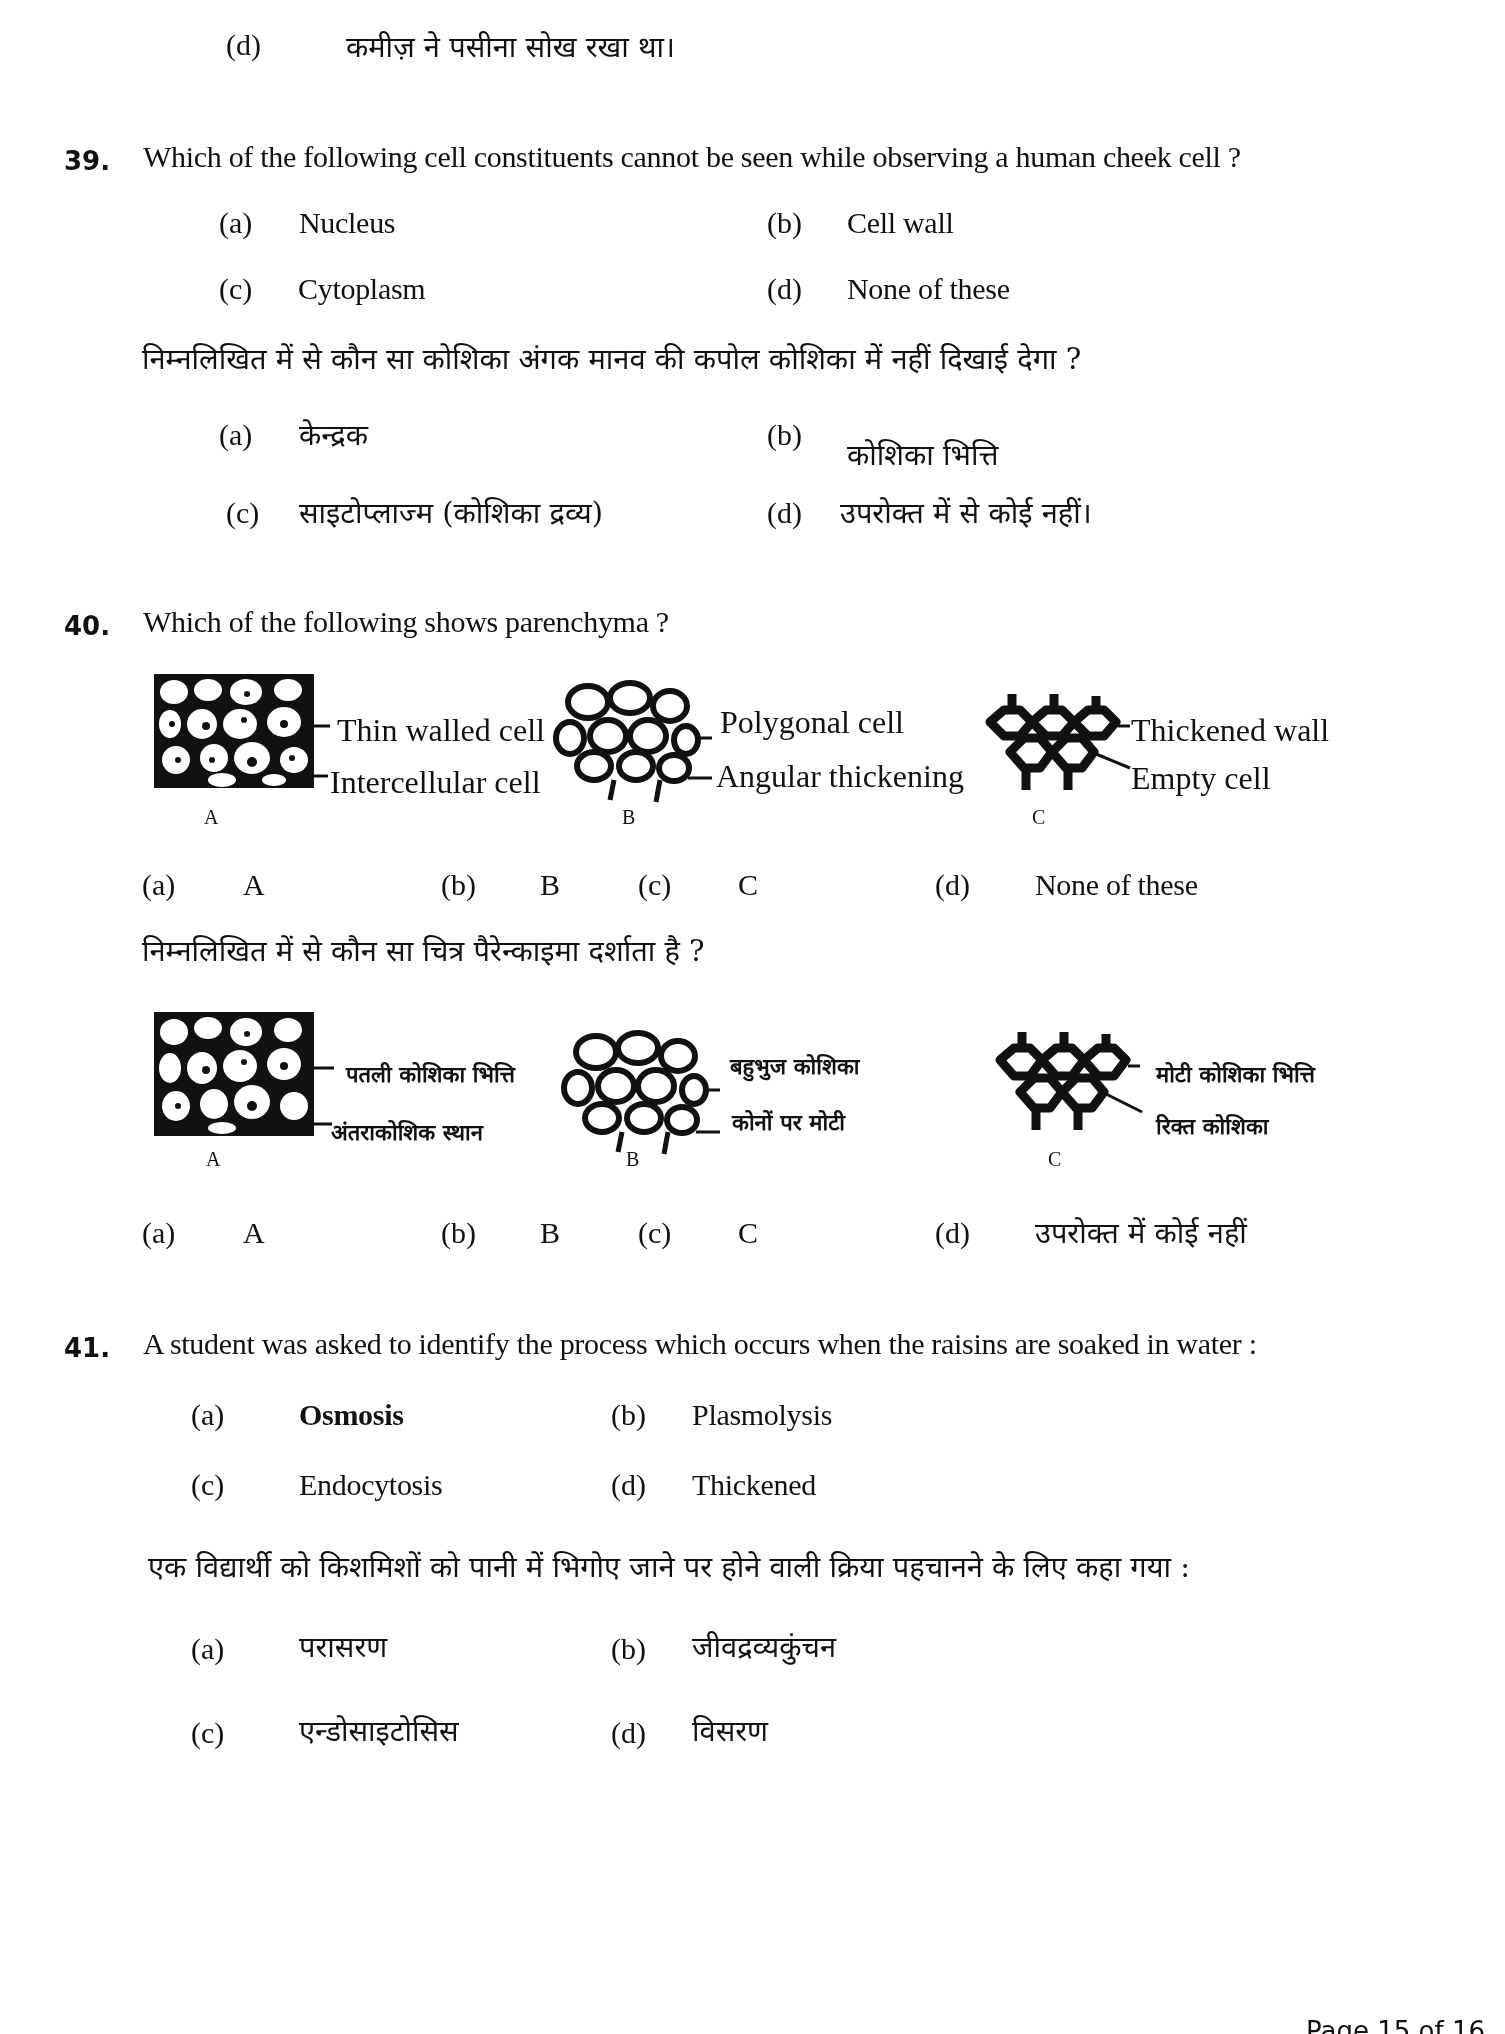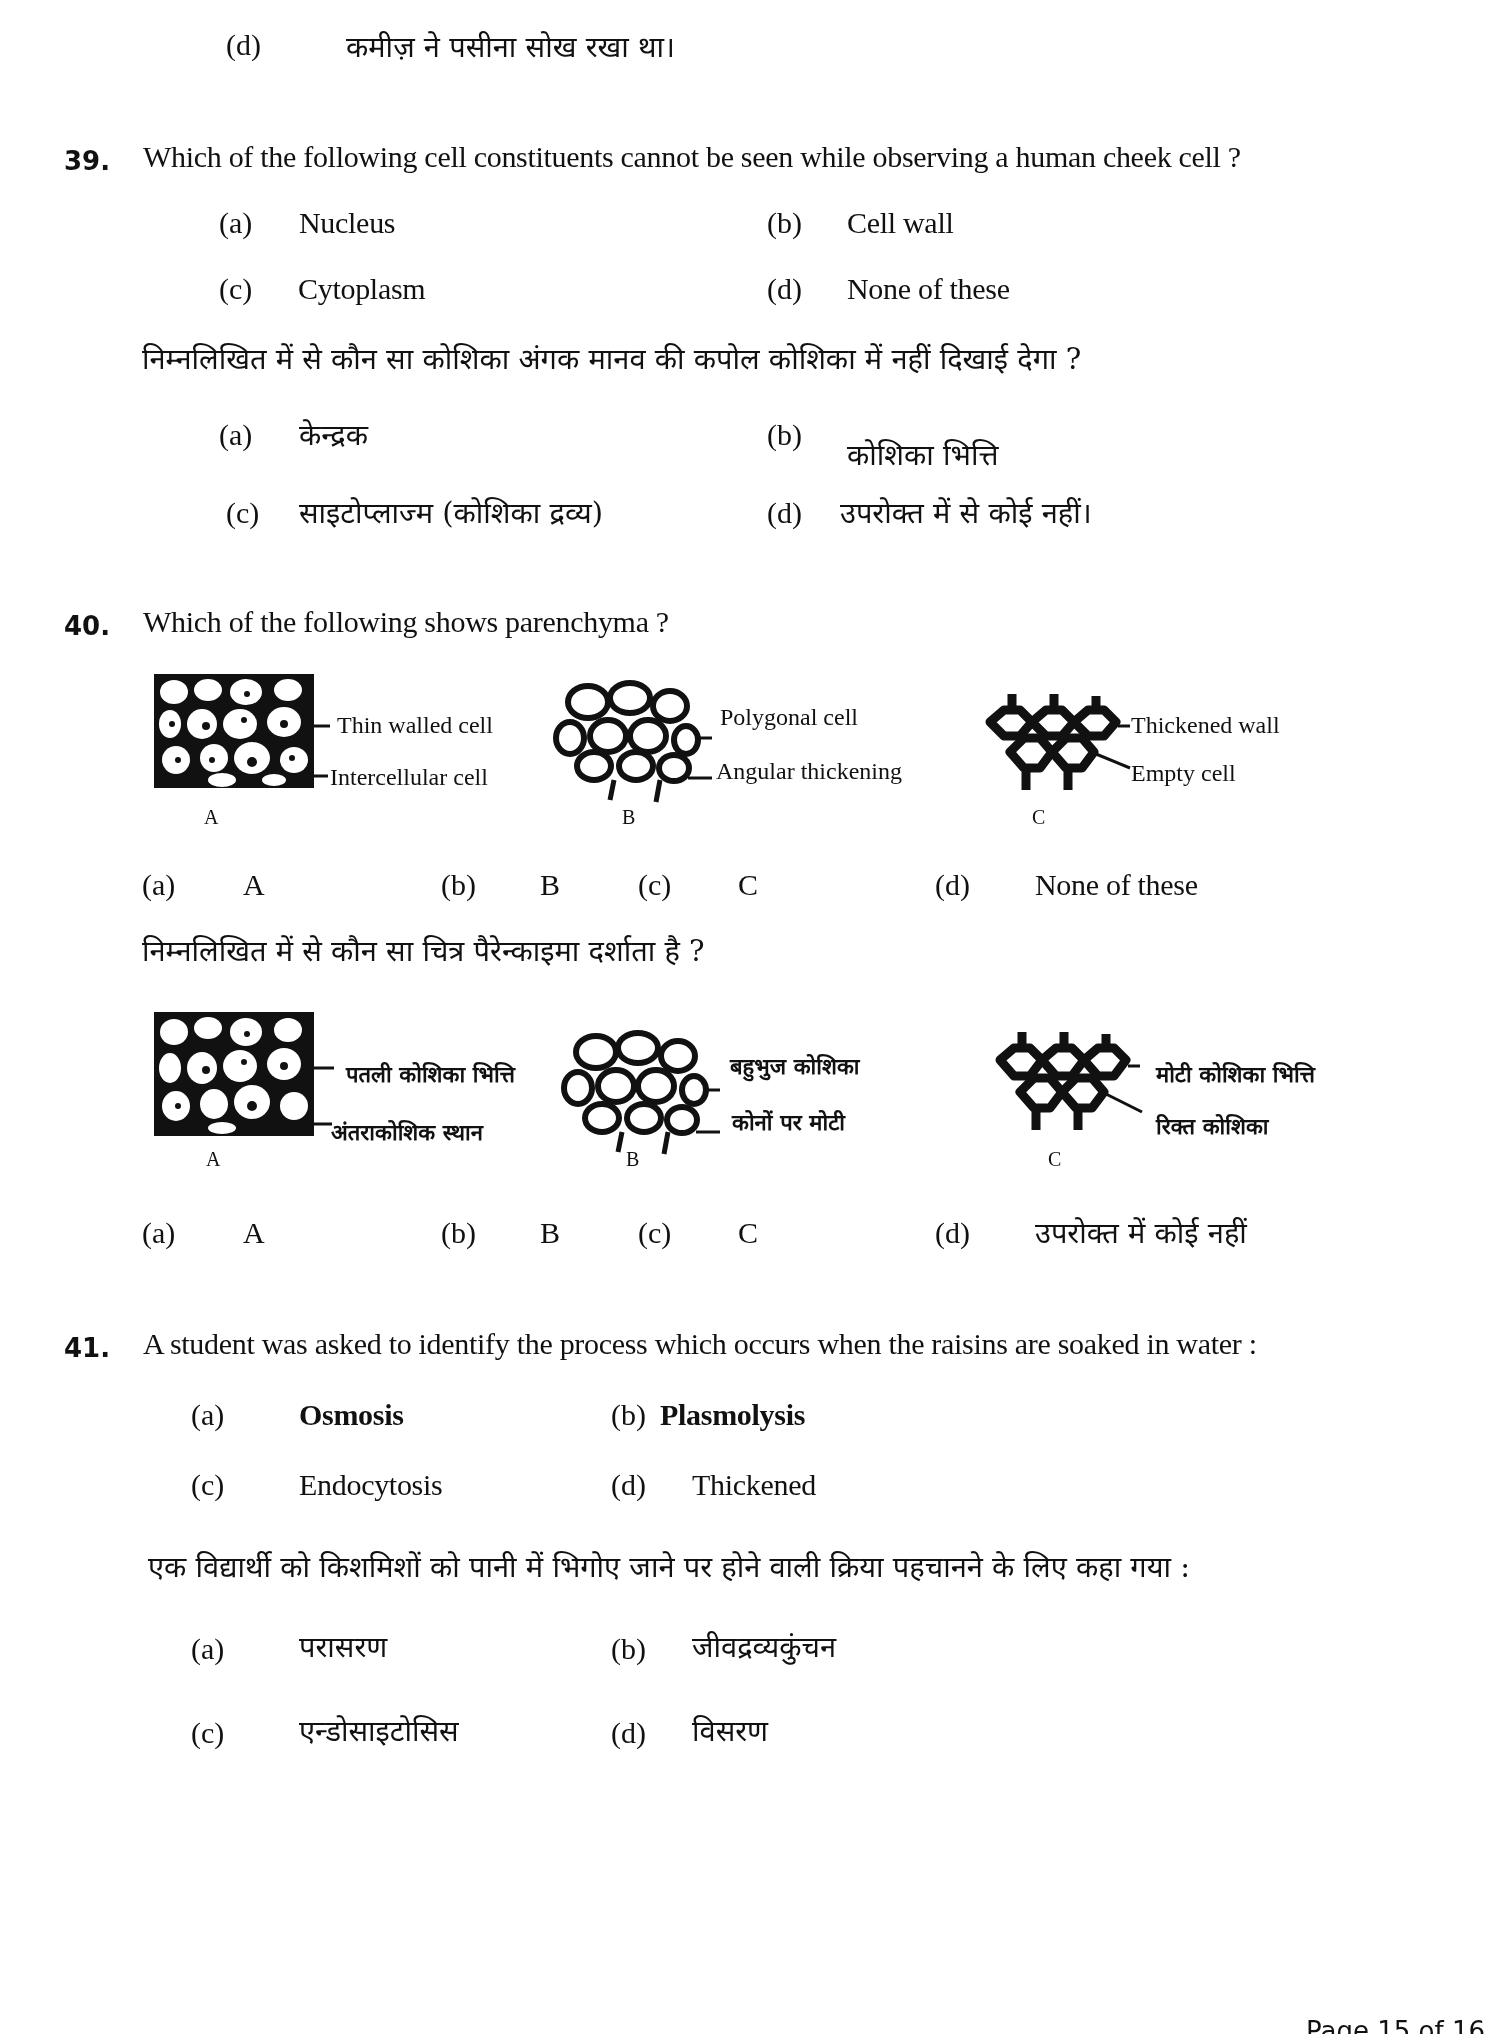--- a/index.html
+++ b/index.html
@@ -5,21 +5,21 @@
   html, body { margin: 0; padding: 0; background: #ffffff; }
   body {
     width: 1505px; height: 2034px; position: relative; overflow: hidden;
     font-family: "Liberation Serif", "DejaVu Serif", serif; color: #111;
   }
   .abs { position: absolute; white-space: nowrap; }
   .en { font-size: 30px; letter-spacing: -0.3px; }
   .hi { font-size: 29px; font-family: "DejaVu Serif", "Liberation Serif", serif; }
   .qnum { font-family: "DejaVu Sans", "Liberation Sans", sans-serif; font-weight: bold; font-size: 26px; }
   .lbl { font-size: 30px; }
-  .diag-label { font-size: 24px; }
+  .diag-label { font-size: 32px; }
   .diag-label-hi { font-size: 22px; font-family: "DejaVu Serif", serif; font-weight: bold; }
   .fig-letter { font-size: 20px; }
   .footer { font-family: "DejaVu Sans", "Liberation Sans", sans-serif; font-size: 26px; }
   svg { position: absolute; overflow: visible; }
 </style>
 </head>
 <body>
 
 <div>
   <span class="abs lbl" style="left:226px; top:28px;">(d)</span>
@@ -223,21 +223,21 @@
   <span class="abs hi" style="left:1035px; top:1212px;">उपरोक्त में कोई नहीं</span>
 </div>
 
 <div>
   <span class="abs qnum" style="left:64px; top:1333px;">41.</span>
   <span class="abs en" style="left:143px; top:1327px;">A student was asked to identify the process which occurs when the raisins are soaked in water :</span>
 
   <span class="abs lbl" style="left:191px; top:1398px;">(a)</span>
   <span class="abs en" style="left:299px; top:1398px;font-weight:bold;">Osmosis</span>
   <span class="abs lbl" style="left:611px; top:1398px;">(b)</span>
-  <span class="abs en" style="left:660px; top:1398px;font-weight:bold;">Plasmolysis</span>
+  <span class="abs en" style="left:692px; top:1398px;">Plasmolysis</span>
   <span class="abs lbl" style="left:191px; top:1468px;">(c)</span>
   <span class="abs en" style="left:299px; top:1468px;">Endocytosis</span>
   <span class="abs lbl" style="left:611px; top:1468px;">(d)</span>
   <span class="abs en" style="left:692px; top:1468px;">Thickened</span>
 
   <span class="abs hi" style="left:148px; top:1546px;">एक विद्यार्थी को किशमिशों को पानी में भिगोए जाने पर होने वाली क्रिया पहचानने के लिए कहा गया :</span>
 
   <span class="abs lbl" style="left:191px; top:1632px;">(a)</span>
   <span class="abs hi" style="left:299px; top:1626px;">परासरण</span>
   <span class="abs lbl" style="left:611px; top:1632px;">(b)</span>

